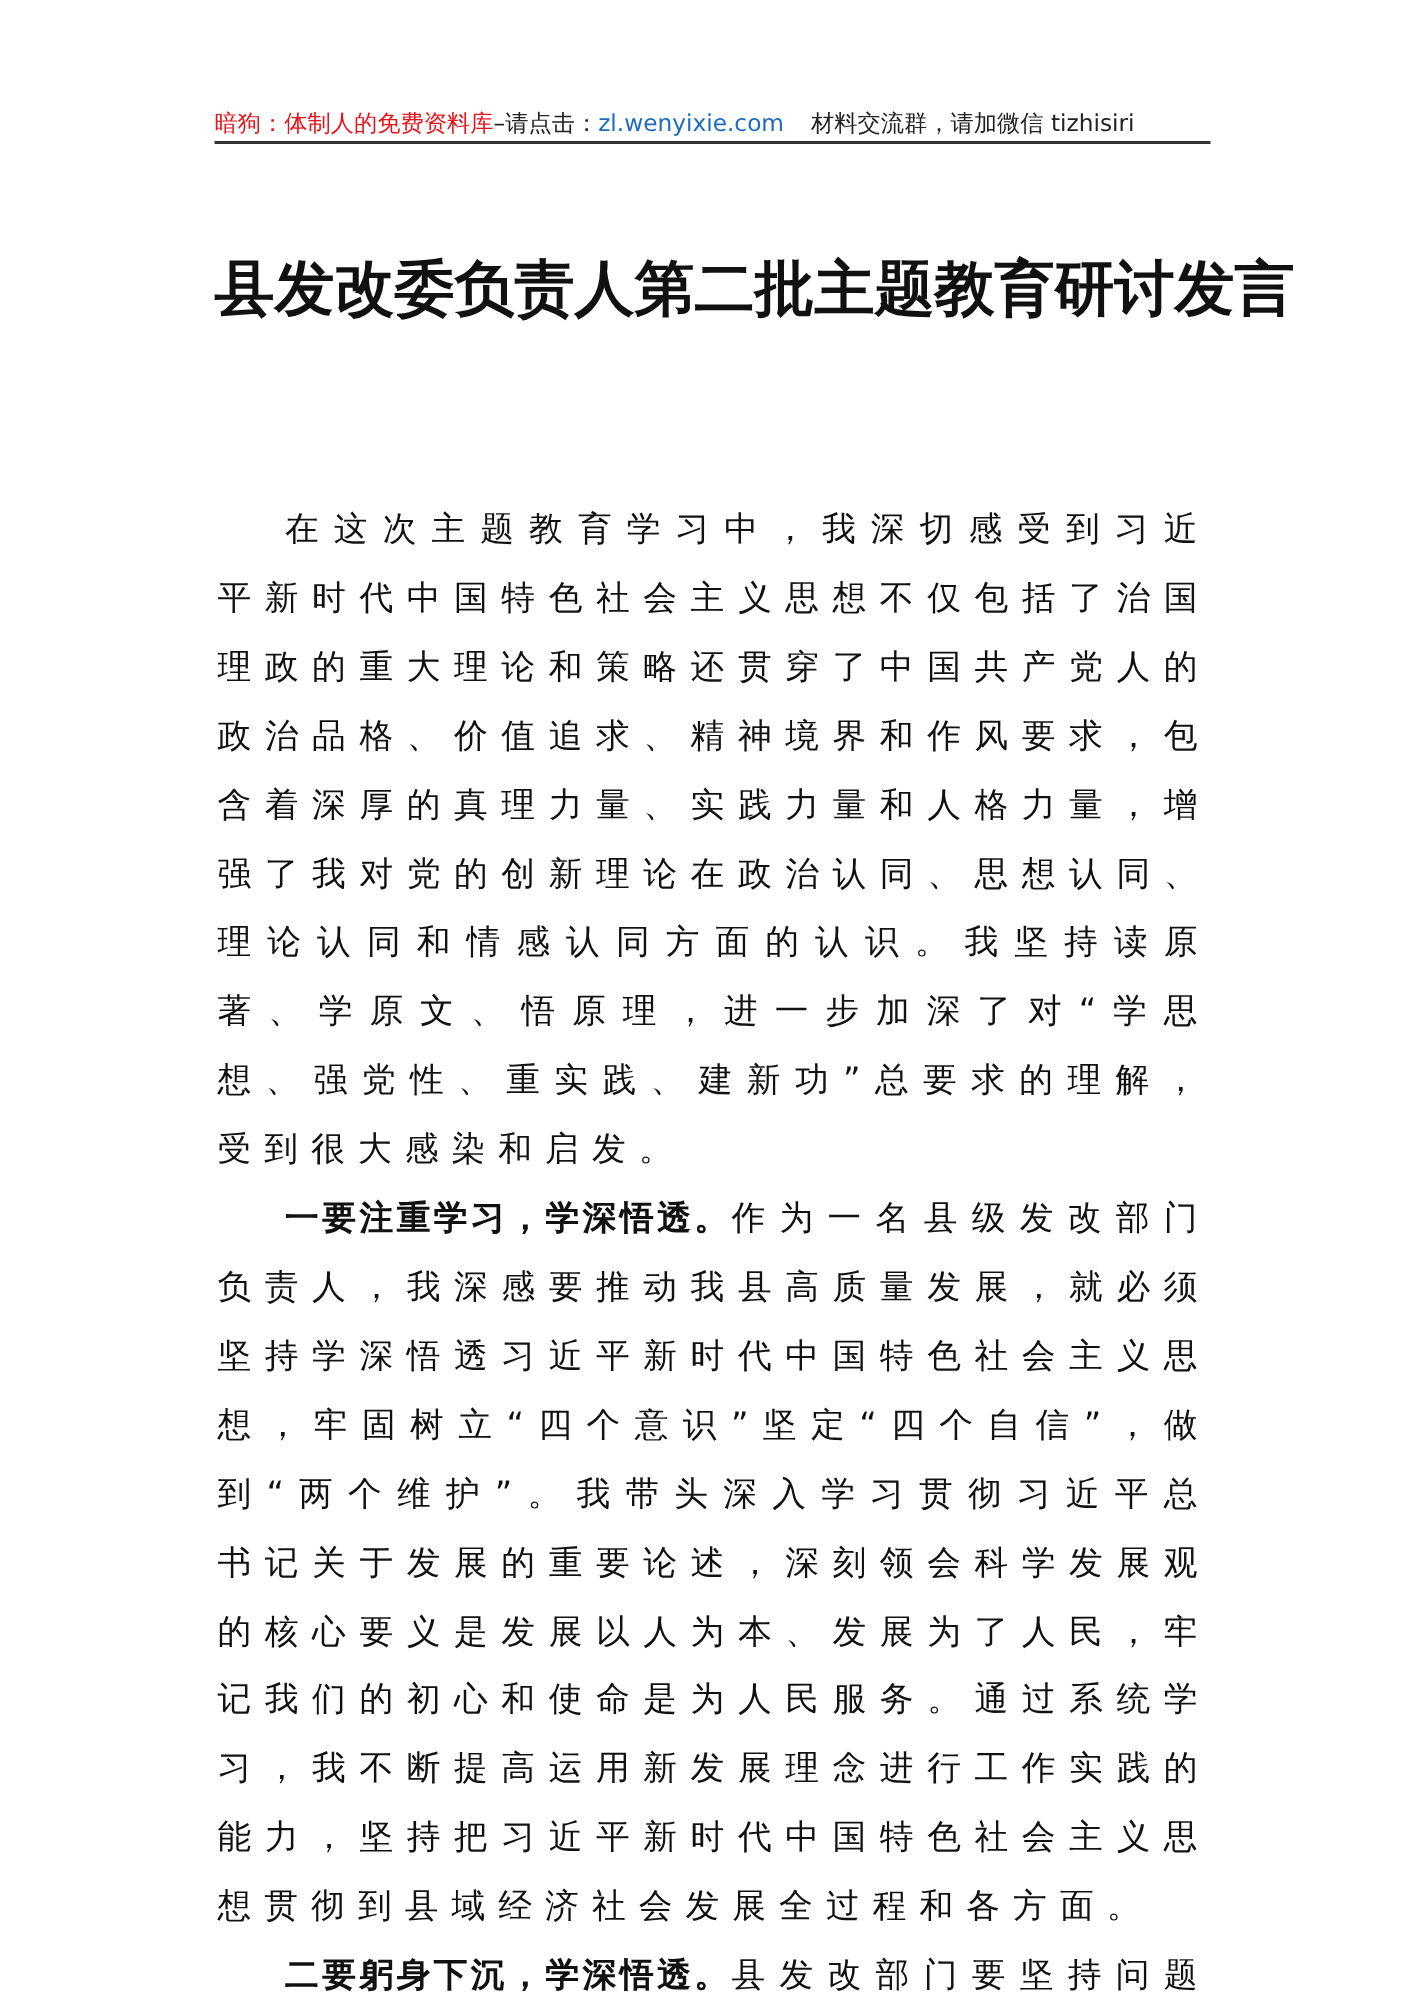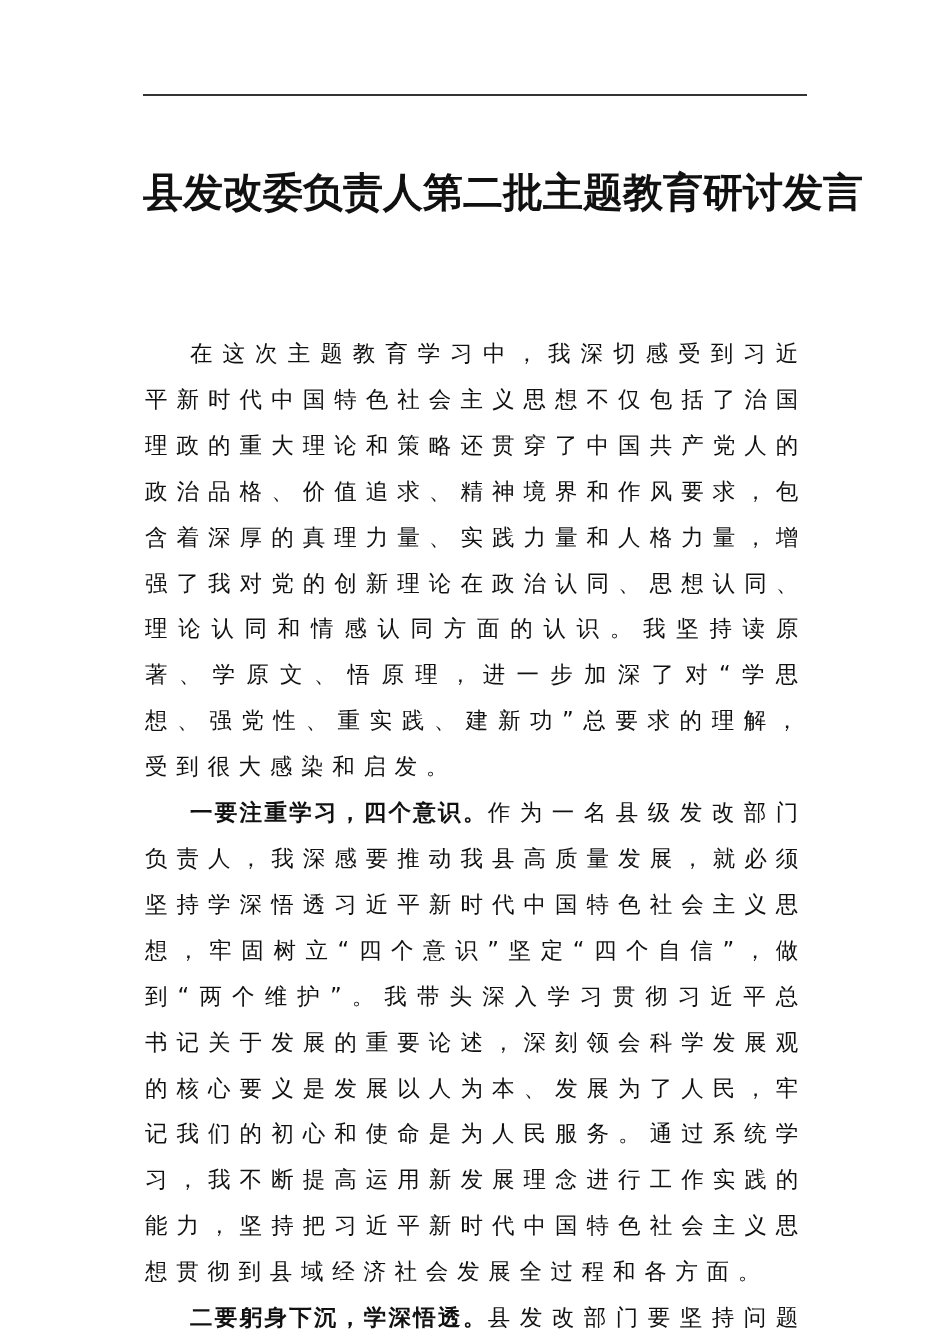--- a/index.html
+++ b/index.html
@@ -30,23 +30,30 @@
       line-height: 45.9px; text-align: justify; letter-spacing: 8.7px;
     }
     .body p { margin: 0; text-indent: 2em; }
     .body .lead { font-weight: bold; letter-spacing: 1.5px; }
   </style>
 </head>
 <body>
 
 <div class="page">
 
+  <div class="header">
+    <span class="red">暗狗：体制人的免费资料库</span>
+    <span class="dark">–请点击：</span>
+    <span class="blue">zl.wenyixie.com</span>
+    <span class="gap"></span>
+    <span class="dark">材料交流群，请加微信 tizhisiri</span>
+  </div>
   <div class="header-rule"></div>
 
   <div class="title l1">县发改委负责人第二批主题教育研讨发言</div>
 
   <div class="body">
     <p><span>在这次主题教育学习中，我深切感受到习近平新时代中国特色社会主义思想不仅包括了治国理政的重大理论和策略还贯穿了中国共产党人的政治品格、价值追求、精神境界和作风要求，包含着深厚的真理力量、实践力量和人格力量，增强了我对党的创新理论在政治认同、思想认同、理论认同和情感认同方面的认识。我坚持读原著、学原文、悟原理，进一步加深了对“学思想、强党性、重实践、建新功”总要求的理解，受到很大感染和启发。</span></p>
-    <p><span class="lead">一要注重学习，四个意识。</span><span>作为一名县级发改部门负责人，我深感要推动我县高质量发展，就必须坚持学深悟透习近平新时代中国特色社会主义思想，牢固树立“四个意识”坚定“四个自信”，做到“两个维护”。我带头深入学习贯彻习近平总书记关于发展的重要论述，深刻领会科学发展观的核心要义是发展以人为本、发展为了人民，牢记我们的初心和使命是为人民服务。通过系统学习，我不断提高运用新发展理念进行工作实践的能力，坚持把习近平新时代中国特色社会主义思想贯彻到县域经济社会发展全过程和各方面。</span></p>
+    <p><span class="lead">一要注重学习，学深悟透。</span><span>作为一名县级发改部门负责人，我深感要推动我县高质量发展，就必须坚持学深悟透习近平新时代中国特色社会主义思想，牢固树立“四个意识”坚定“四个自信”，做到“两个维护”。我带头深入学习贯彻习近平总书记关于发展的重要论述，深刻领会科学发展观的核心要义是发展以人为本、发展为了人民，牢记我们的初心和使命是为人民服务。通过系统学习，我不断提高运用新发展理念进行工作实践的能力，坚持把习近平新时代中国特色社会主义思想贯彻到县域经济社会发展全过程和各方面。</span></p>
     <p><span class="lead">二要躬身下沉，学深悟透。</span><span>县发改部门要坚持问题导向紧盯人民群众最关心最直接最现实的利益问题，在推动我县经济高质量发展的同时，着力提升人民群众的获得感、幸福</span></p>
   </div>
 
 </div>
 
 </body></html>

